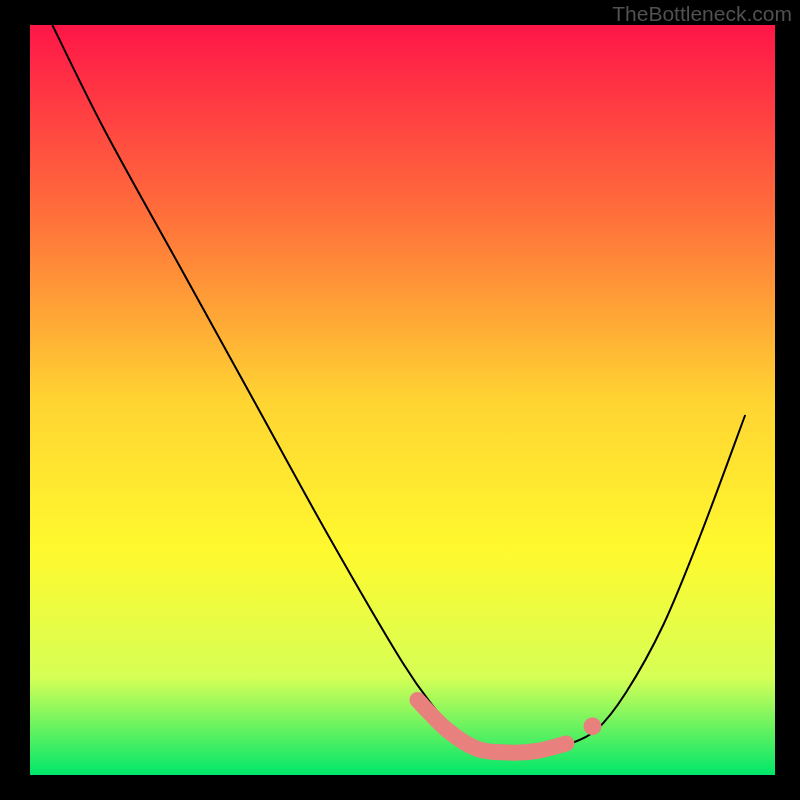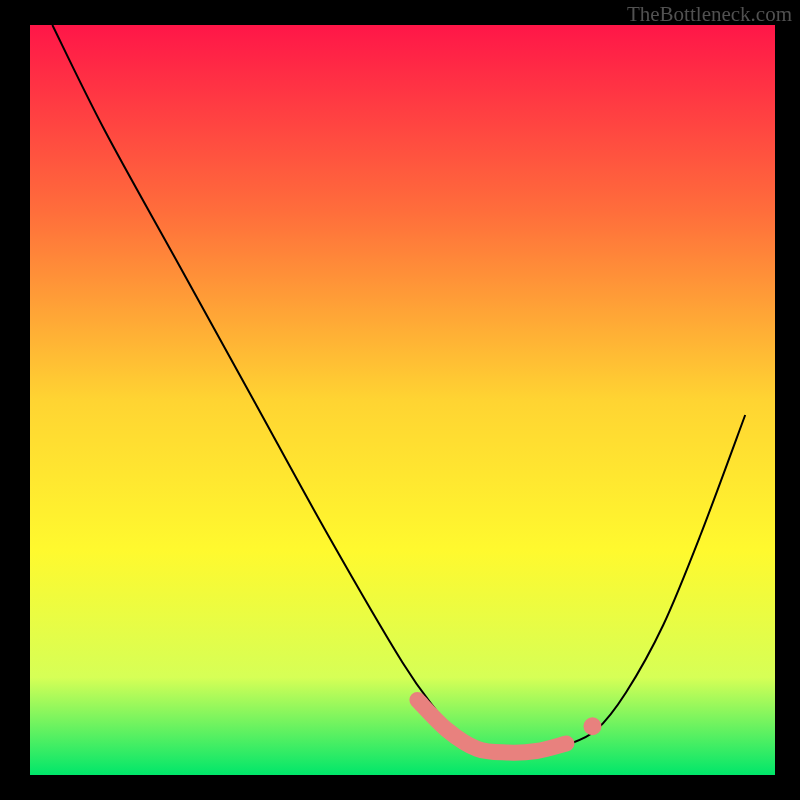--- a/index.html
+++ b/index.html
@@ -14,21 +14,21 @@
     position: relative;
     width: 800px;
     height: 800px;
     background: #000;
   }
   .watermark {
     position: absolute;
     top: 2px;
     right: 8px;
     color: #515151;
-    font-family: Liberation Serif, serif;
+    font-family: Liberation Sans, sans-serif;
     font-size: 21px;
     letter-spacing: 0px;
     z-index: 5;
     user-select: none;
   }
   svg {
     position: absolute;
     top: 0;
     left: 0;
   }

